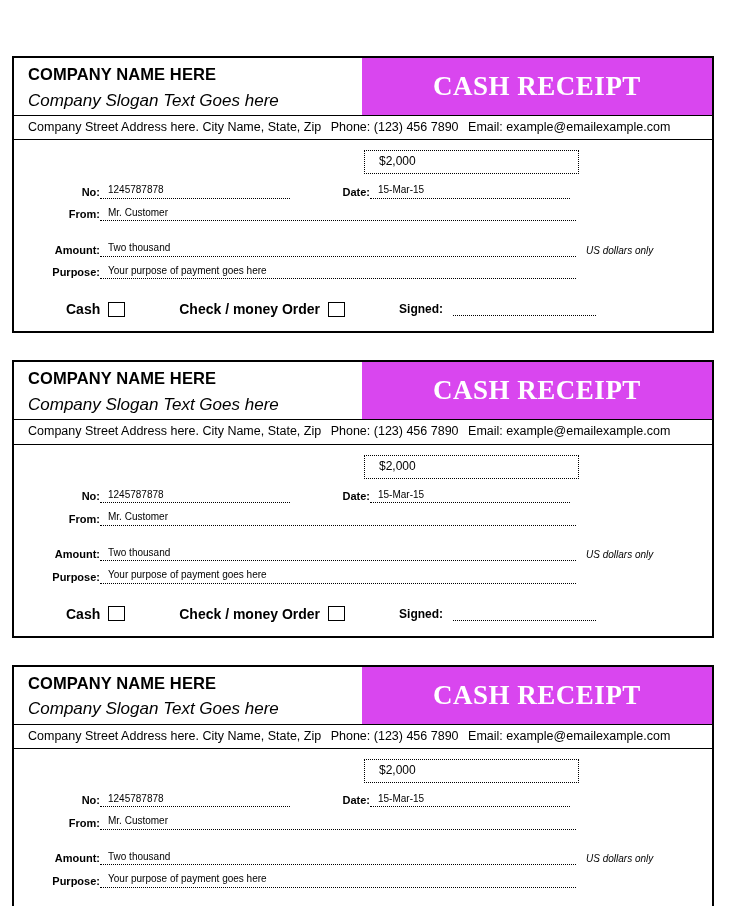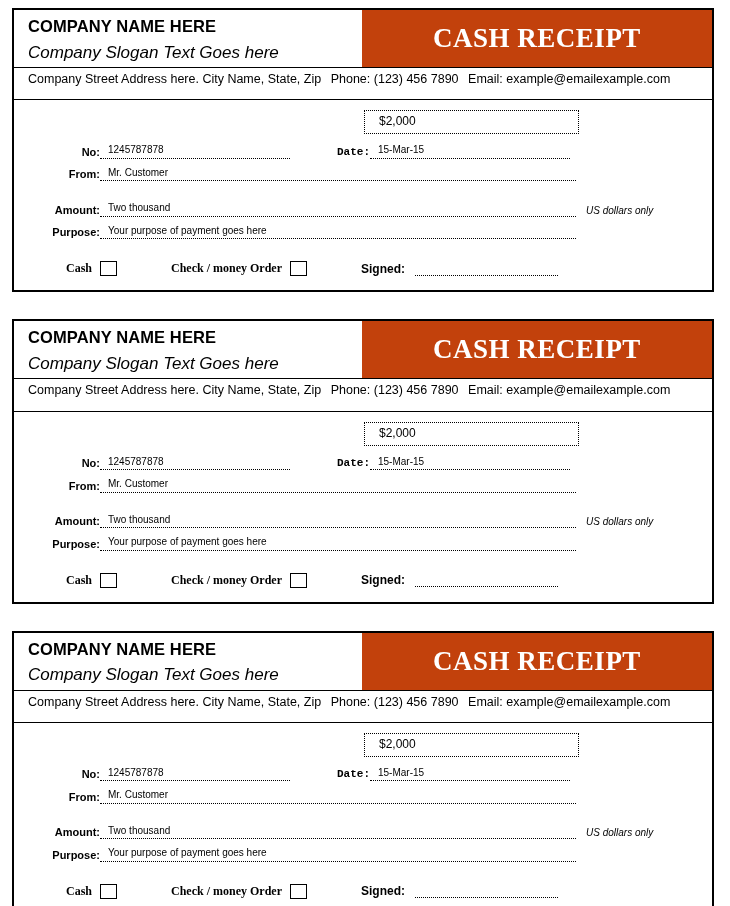--- a/index.html
+++ b/index.html
@@ -14,20 +14,21 @@
     color: #000000;
     overflow: hidden;
   }
 
   .page {
     width: 730px;
     height: 700px;
     position: relative;
     box-sizing: border-box;
     padding: 8px 16px 0 12px;
+    margin-top: 48px;
   }
 
   
   .receipt {
     border: 2px solid #000;
     box-sizing: border-box;
     width: 702px;
     margin-bottom: 27px;
     background: #fff;
     position: relative;
@@ -54,41 +55,41 @@
   }
   .company-slogan {
     font-size: 17px;
     font-style: italic;
     line-height: 1.5;
     margin-top: 3px;
     white-space: nowrap;
   }
   .title-bar {
     flex: 1 1 auto;
-    background: #c2410c;
+    background: #d946ef;
     color: #ffffff;
     display: flex;
     align-items: center;
     justify-content: center;
   }
   .title-bar .title-text {
     font-family: "Liberation Serif", serif;
     font-weight: bold;
     font-size: 27px;
     letter-spacing: .5px;
     color: #ffffff;
     white-space: nowrap;
   }
 
   
   .contact-strip {
     border-top: 1px solid #000;
     border-bottom: 1.5px solid #000;
     font-size: 12.5px;
-    padding: 3px 0 12px 14px;
+    padding: 3px 0 4px 14px;
     line-height: 1.3;
     white-space: nowrap;
   }
   .contact-strip .sep { display: inline-block; width: 6px; }
 
   
   .rc-body {
     padding: 10px 14px 14px 14px;
     position: relative;
   }
@@ -134,21 +135,20 @@
     overflow: hidden;
   }
 
   
   .row-no .f-label { width: 72px; }
   .row-no .v-no    { width: 190px; }
   .row-no .lbl-date {
     width: 66px;
     padding-left: 14px;
     box-sizing: content-box;
-    font-family: Liberation Mono, monospace;
   }
   .row-no .v-date  { width: 200px; }
 
   
   .row-from .f-label { width: 72px; }
   .row-from .v-from  { width: 476px; }
 
   .spacer { height: 13px; }
 
   
@@ -173,24 +173,23 @@
     align-items: center;
     margin-top: 22px;
     padding-left: 38px;
   }
   .pay-item {
     display: flex;
     align-items: center;
     white-space: nowrap;
   }
   .pay-label {
-    font-size: 12px;
+    font-size: 14px;
     font-weight: bold;
     margin-right: 8px;
-    font-family: Liberation Serif, serif;
   }
   .checkbox {
     width: 17px;
     height: 15px;
     border: 1.6px solid #000;
     box-sizing: border-box;
     background: #fff;
     display: inline-block;
   }
   .gap-1 { width: 54px; }

